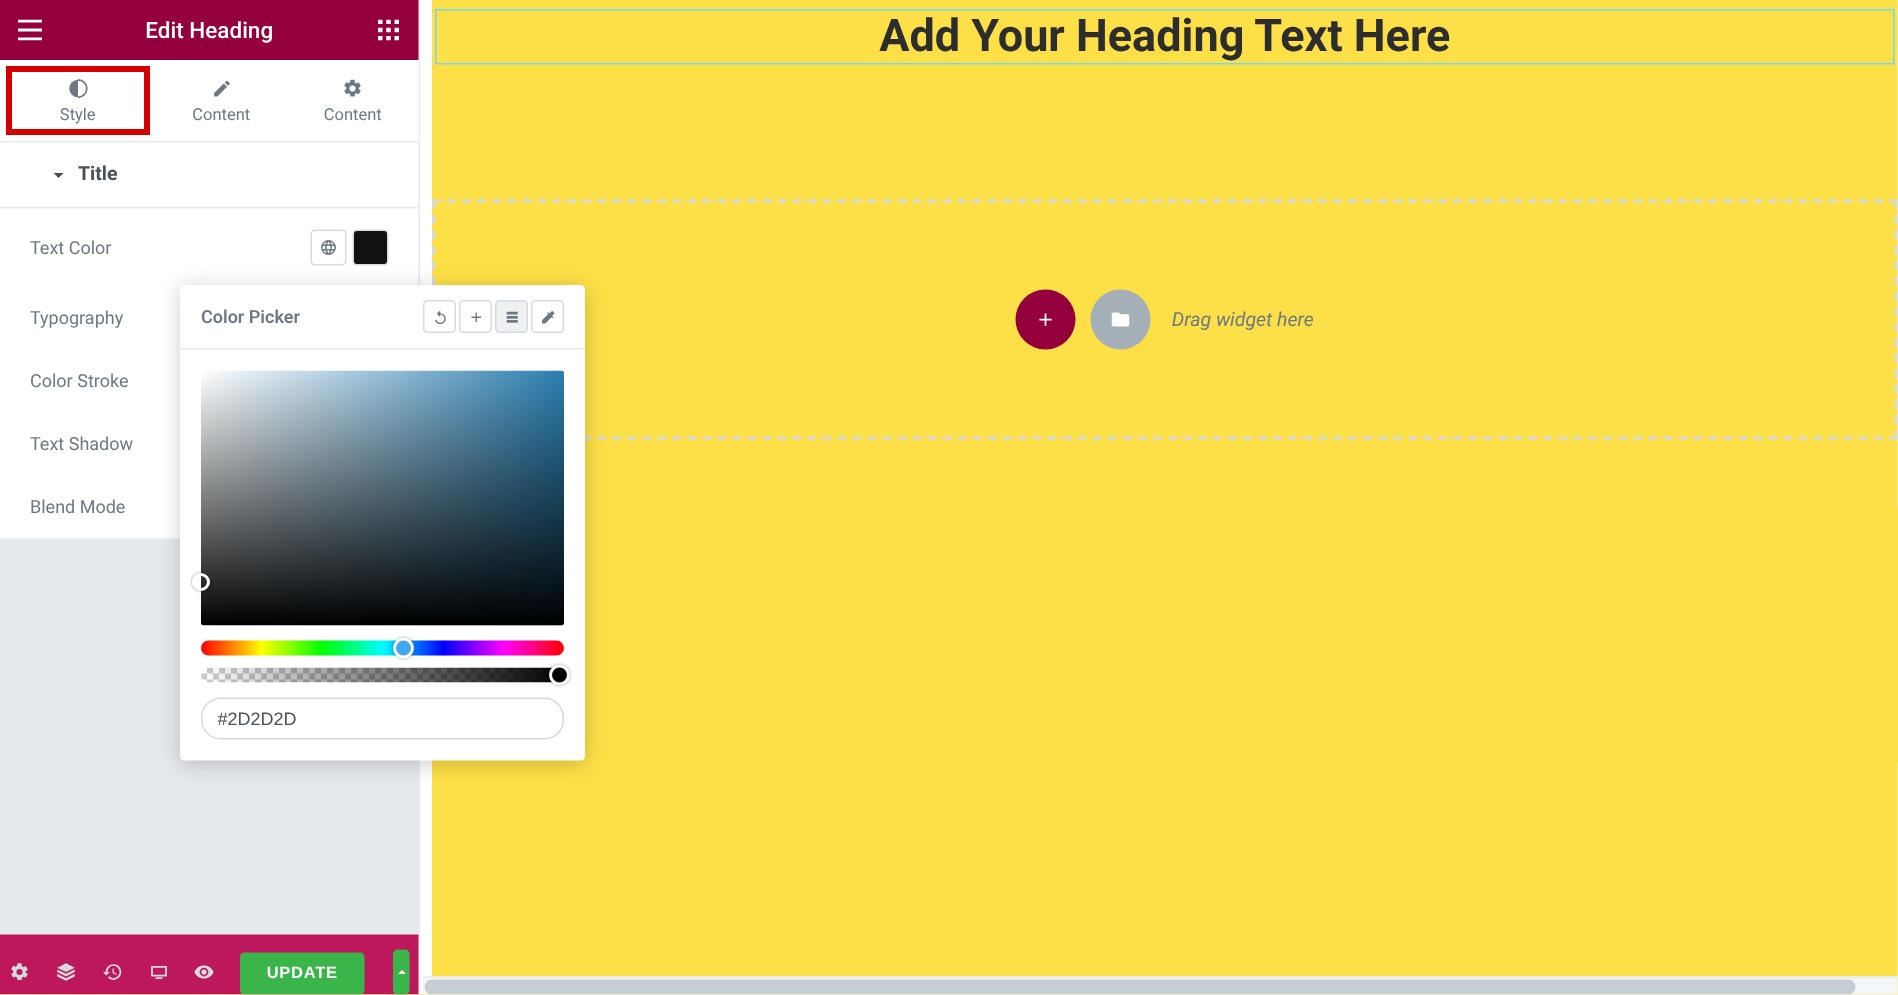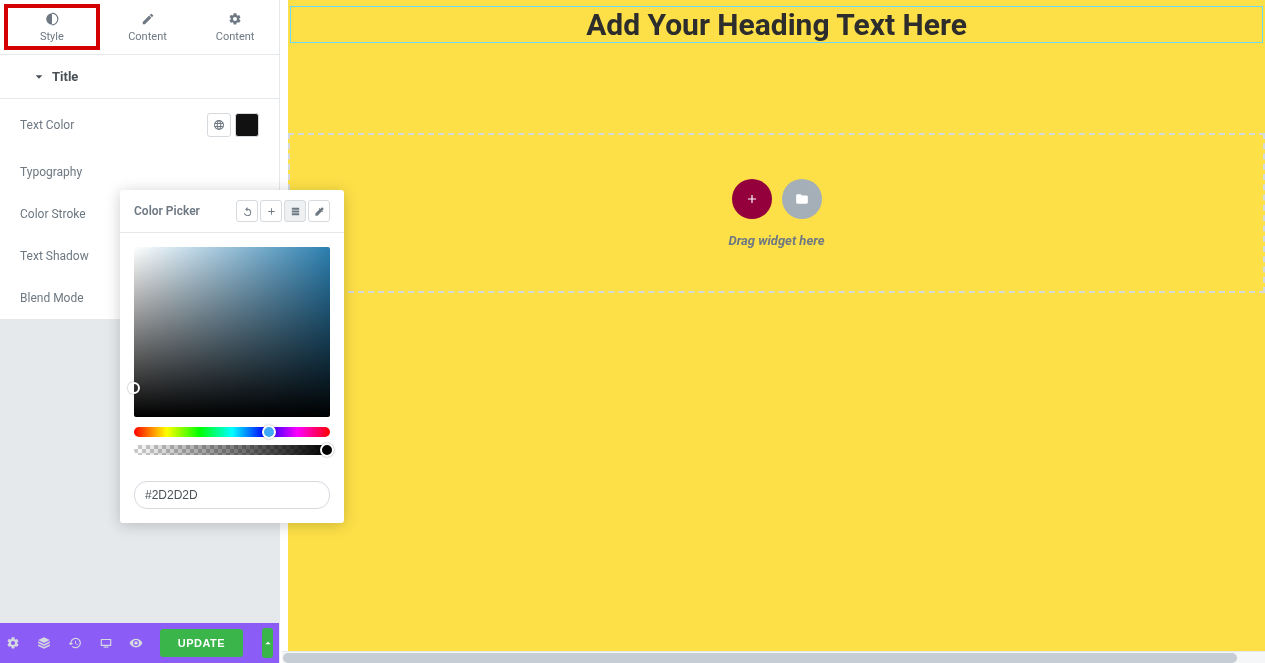--- a/index.html
+++ b/index.html
@@ -122,23 +122,23 @@
   color: #6d7882;
   font-size: 12px;
   padding: 20px;
   text-align: center;
   flex: 1;
 }
 .help-row { padding-top: 65px; }
 
 .bottom-bar {
   height: 40px;
-  background: #8b5cf6;
-  display: flex;
-  align-items: center;
+  background: #be185d;
+  display: flex;
+  align-items: flex-end;
   padding: 0 6px;
   gap: 16px;
 }
 .bb-icon {
   width: 30px; height: 30px;
   display: flex; align-items: center; justify-content: center;
   cursor: pointer;
   color: #d5dadf;
 }
 .bb-icon svg { fill: #d5dadf; }
@@ -162,21 +162,21 @@
   margin-left: 3px;
   display:flex;align-items:center;justify-content:center;
   cursor: pointer;
 }
 
 
 .color-picker {
   position: absolute;
   left: 120px;
   top: 190px;
-  width: 224px;
+  width: 270px;
   background: #fff;
   border-radius: 3px;
   box-shadow: 0 2px 15px rgba(0,0,0,0.2);
   z-index: 50;
 }
 .cp-header {
   display: flex;
   align-items: center;
   padding: 10px 14px;
   border-bottom: 1px solid #e6e9ec;
@@ -255,21 +255,21 @@
   width: 14px; height: 14px;
   border: 2px solid #fff;
   border-radius: 50%;
   background: #000;
   top: -2px;
   right: -4px;
   box-shadow: 0 0 2px rgba(0,0,0,0.4);
 }
 
 .hex-input {
-  margin-top: 26px;
+  margin-top: 10px;
   width: 100%;
   border: 1px solid #d5dadf;
   border-radius: 13px;
   padding: 6px 10px;
   font-size: 12px;
   color: #495157;
 }
 
 
 .canvas {
@@ -291,25 +291,23 @@
   font-weight: 700;
   text-align: center;
   color: #2d2d2d;
 }
 
 .section-drop {
   margin-top: 90px;
   border: 2px dashed #d5dadf;
   min-height: 160px;
   display: flex;
-  flex-direction: column;
   align-items: center;
   justify-content: center;
   gap: 14px;
-  font-weight: bold;
 }
 .drop-buttons {
   display: flex;
   gap: 10px;
 }
 .round-btn {
   width: 40px; height: 40px;
   border-radius: 50%;
   display: flex; align-items: center; justify-content: center;
   color: #fff;
@@ -343,20 +341,43 @@
   border-radius: 5px;
   margin: 1px;
   width: 97%;
 }
 </style>
 </head>
 <body>
 
 <div class="panel">
 
+  <div class="panel-header">
+    <div class="hamburger">
+      <svg width="16" height="14" viewBox="0 0 16 14">
+          <rect width="16" height="2"></rect>
+          <rect y="6" width="16" height="2"></rect>
+          <rect y="12" width="16" height="2"></rect>
+        </svg>
+    </div>
+    <div class="title">Edit Heading</div>
+    <div class="apps">
+      <svg width="14" height="14" viewBox="0 0 14 14" fill="#fff">
+          <rect width="3" height="3"></rect>
+          <rect x="5.5" width="3" height="3"></rect>
+          <rect x="11" width="3" height="3"></rect>
+          <rect y="5.5" width="3" height="3"></rect>
+          <rect x="5.5" y="5.5" width="3" height="3"></rect>
+          <rect x="11" y="5.5" width="3" height="3"></rect>
+          <rect y="11" width="3" height="3"></rect>
+          <rect x="5.5" y="11" width="3" height="3"></rect>
+          <rect x="11" y="11" width="3" height="3"></rect>
+        </svg>
+    </div>
+  </div>
 
   <div class="tabs">
     <div class="tab highlighted">
       <svg width="14" height="14" viewBox="0 0 24 24">
           <path d="M12 2a10 10 0 1 0 0 20V2z"></path>
           <path d="M12 2a10 10 0 0 1 0 20" fill="none" stroke="#6d7882" stroke-width="2"></path>
         </svg>
       <span>Style</span>
     </div>
     <div class="tab">

